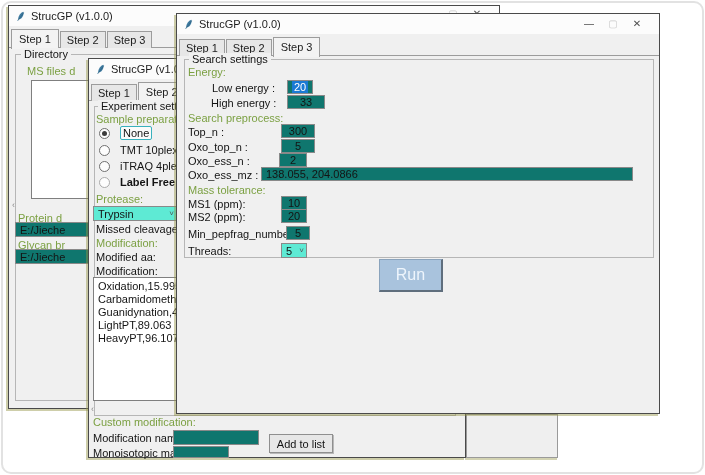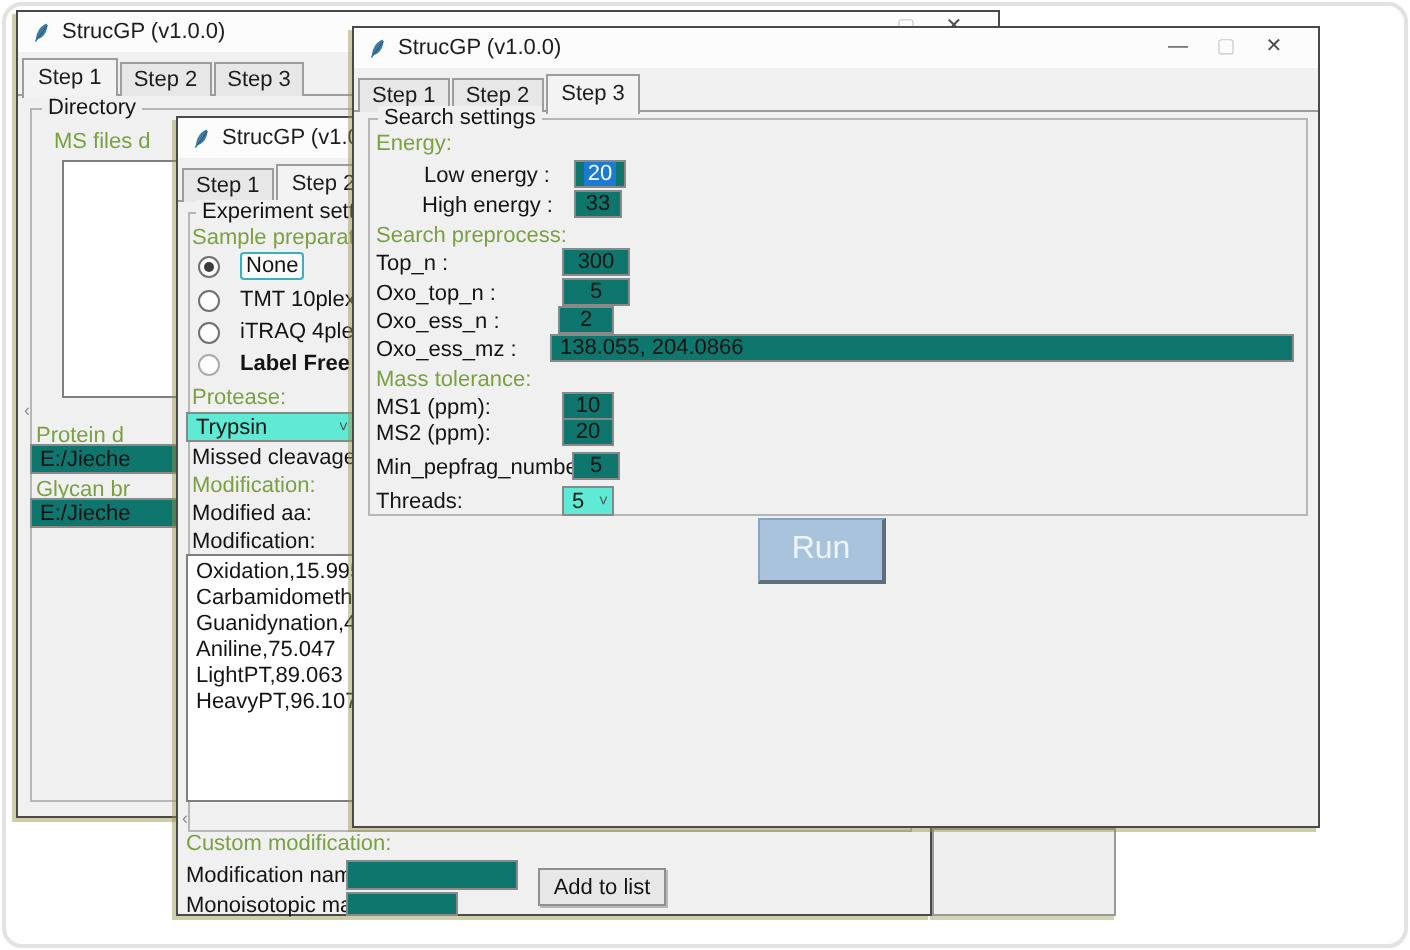--- a/index.html
+++ b/index.html
@@ -136,21 +136,20 @@
     <div class="tbox" style="left:95px;top:163px;width:60px;height:14px;"></div>
     <span class="t green" style="left:7px;top:178px;">Modification:</span>
     <span class="t" style="left:7px;top:192px;">Modified aa:</span>
     <div class="tbox" style="left:95px;top:191px;width:60px;height:14px;"></div>
     <span class="t" style="left:7px;top:206px;">Modification:</span>
 
     <div class="listbox pad" style="left:4px;top:218px;width:160px;height:124px;">
       <div class="li">Oxidation,15.995</div>
       <div class="li">Carbamidomethyl,57</div>
       <div class="li">Guanidynation,42.02</div>
-      <div class="li">Aniline,75.047</div>
       <div class="li">LightPT,89.063</div>
       <div class="li">HeavyPT,96.107</div>
     </div>
     <span class="scrollarrow" style="left:2px;top:345px;">‹</span>
 
     <span class="t green" style="left:4px;top:357px;">Custom modification:</span>
     <span class="t" style="left:4px;top:373px;">Modification name:</span>
     <div class="tbox" style="left:84px;top:371px;width:86px;height:15px;"></div>
     <div class="btn" style="left:180px;top:375px;width:64px;height:19px;">
       <span>Add to list</span>
@@ -179,39 +178,39 @@
     </div>
     <div class="group" style="left:7px;top:45px;width:470px;height:199px;"></div>
     <span class="glabel" style="left:12px;top:39px;">Search settings</span>
 
     <span class="t green" style="left:11px;top:52px;">Energy:</span>
     <span class="t" style="left:35px;top:68px;">Low energy :</span>
     <div class="tbox" style="left:110px;top:66px;width:26px;height:14px;">
       <span class="sel">20</span>
     </div>
     <span class="t" style="left:34px;top:83px;">High energy :</span>
-    <div class="tbox" style="left:110px;top:81px;width:24px;height:14px;">
+    <div class="tbox" style="left:110px;top:81px;width:38px;height:14px;">
       <span>33</span>
     </div>
 
     <span class="t green" style="left:11px;top:98px;">Search preprocess:</span>
     <span class="t" style="left:11px;top:112px;">Top_n :</span>
     <div class="tbox" style="left:104px;top:110px;width:34px;height:14px;">
       <span>300</span>
     </div>
     <span class="t" style="left:11px;top:127px;">Oxo_top_n :</span>
     <div class="tbox" style="left:104px;top:125px;width:34px;height:14px;">
       <span>5</span>
     </div>
     <span class="t" style="left:11px;top:141px;">Oxo_ess_n :</span>
     <div class="tbox" style="left:102px;top:139px;width:28px;height:14px;">
       <span>2</span>
     </div>
     <span class="t" style="left:11px;top:155px;">Oxo_ess_mz :</span>
-    <div class="tbox left" style="left:98px;top:153px;width:372px;height:14px;">
+    <div class="tbox left" style="left:84px;top:153px;width:372px;height:14px;">
       <span>138.055, 204.0866</span>
     </div>
 
     <span class="t green" style="left:11px;top:170px;">Mass tolerance:</span>
     <span class="t" style="left:11px;top:184px;">MS1 (ppm):</span>
     <div class="tbox" style="left:104px;top:182px;width:26px;height:14px;">
       <span>10</span>
     </div>
     <span class="t" style="left:11px;top:197px;">MS2 (ppm):</span>
     <div class="tbox" style="left:104px;top:195px;width:26px;height:14px;">

